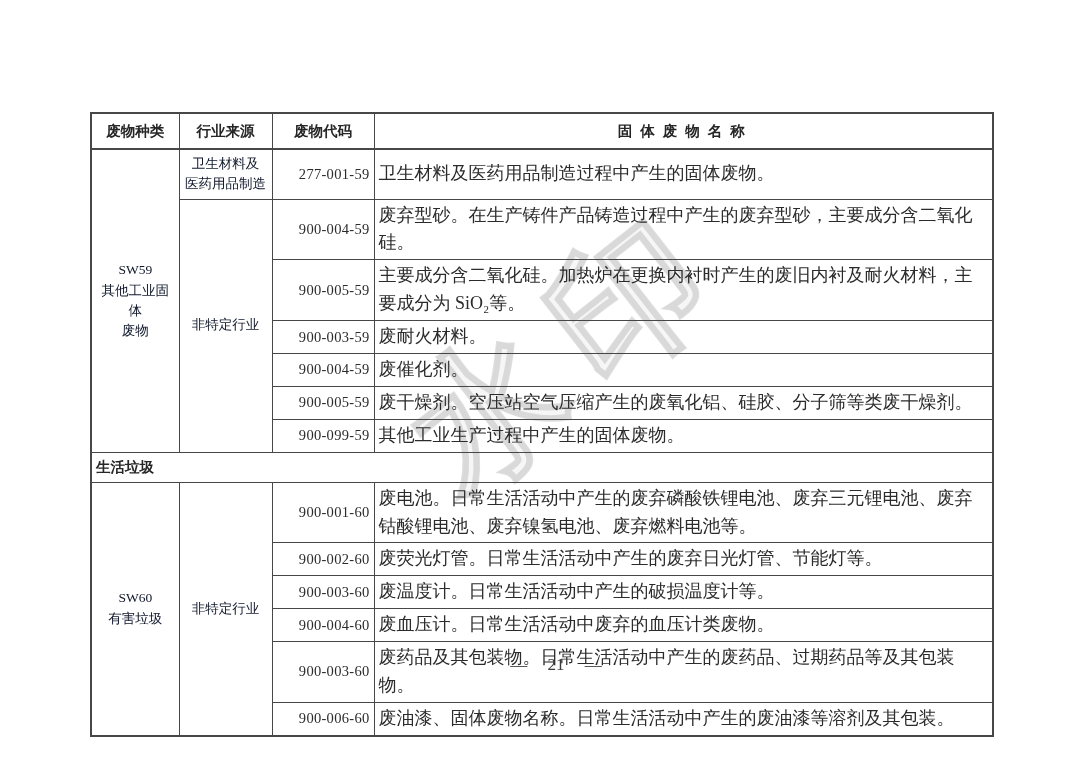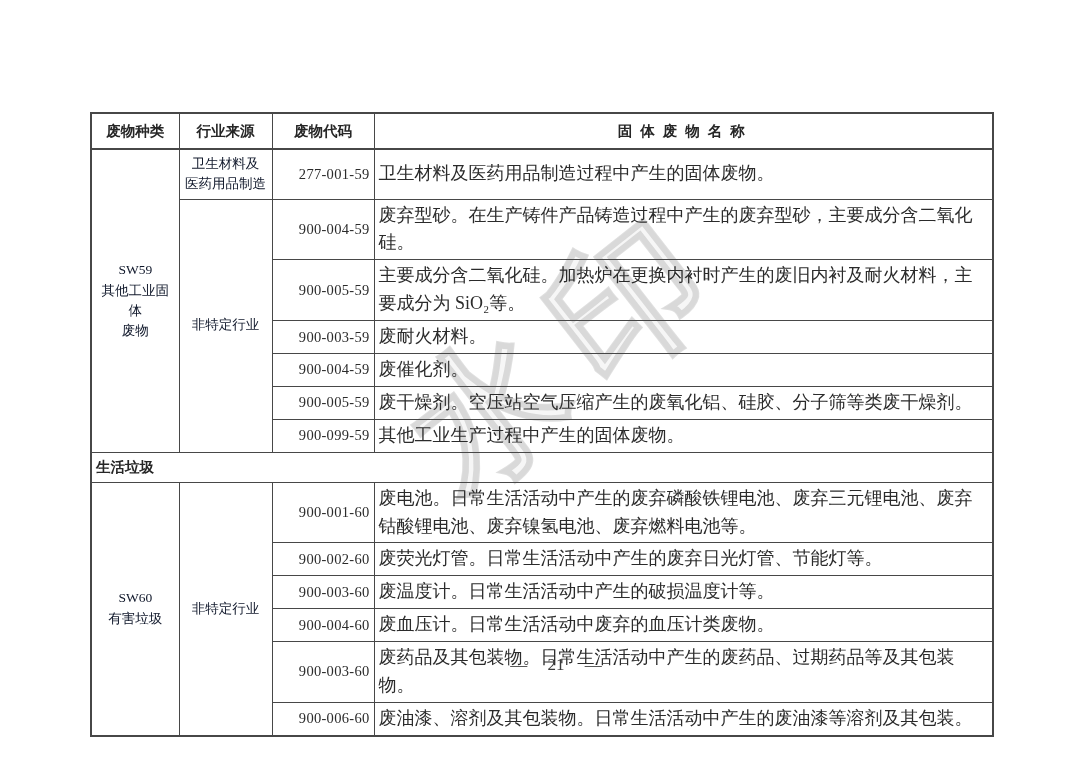--- a/index.html
+++ b/index.html
@@ -185,18 +185,18 @@
   <tr class="h-std">
     <td class="code-cell">900-004-60</td>
     <td class="name-cell">废血压计。日常生活活动中废弃的血压计类废物。</td>
   </tr>
   <tr class="h-std">
     <td class="code-cell">900-003-60</td>
     <td class="name-cell">废药品及其包装物。日常生活活动中产生的废药品、过期药品等及其包装物。</td>
   </tr>
   <tr class="h-std">
     <td class="code-cell">900-006-60</td>
-    <td class="name-cell">废油漆、溶剂及其包装物。日常生活活动中产生的废油漆等溶剂及其包装。</td>
+    <td class="name-cell">废油漆、固体废物名称。日常生活活动中产生的废油漆等溶剂及其包装。</td>
   </tr>
 </tbody>
   </table>
 
 <div class="page-footer">— 21 —</div>
 
 </body></html>

